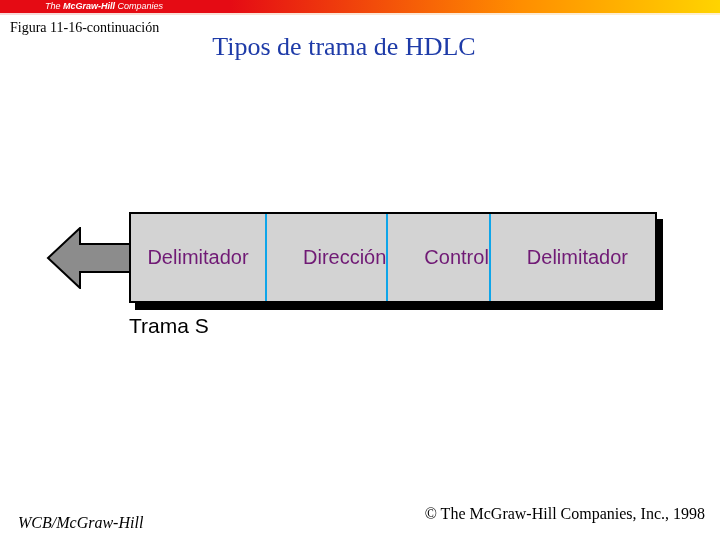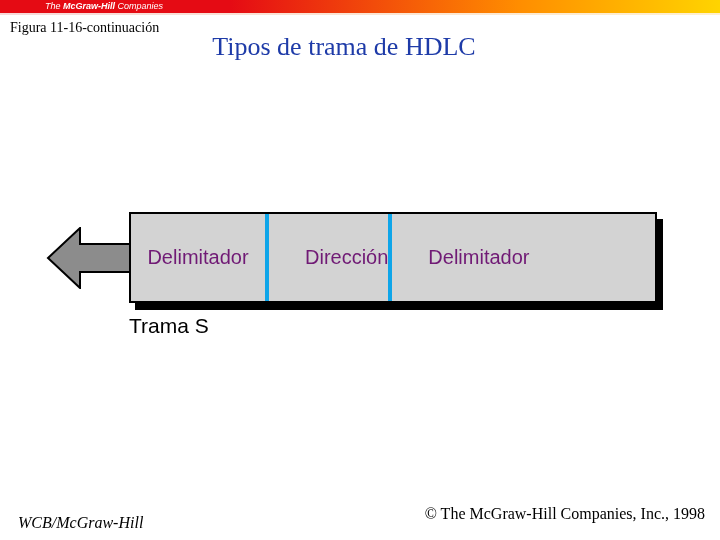--- a/index.html
+++ b/index.html
@@ -69,21 +69,21 @@
     box-shadow: 6px 7px 0 0 #000000;
     display: flex;
   }
   .cell {
     box-sizing: border-box;
     display: flex; align-items: center; justify-content: center;
     font-family: "Liberation Sans", sans-serif;
     font-size: 20px; color: #701a75;
     white-space: nowrap;
   }
-  .cell + .cell { border-left: 4px solid #0ea5e9; padding-left: 36px; }
+  .cell + .cell { border-left: 2px solid #0ea5e9; padding-left: 36px; }
   .cell-0 { flex: 0 0 134px; }
   .cell-1 { flex: 0 0 100px; }
   .cell-2 { flex: 0 0 92px; }
   .cell-3 { flex: 0 0 65px; }
   .cell-4 { flex: 0 0 133px; }
 
   .frame-caption {
     position: absolute; left: 129px; top: 314px;
     width: 528px;
     text-align: left;
@@ -118,20 +118,21 @@
 
   <h1 class="slide-title">Tipos de trama de HDLC</h1>
 
   <svg class="arrow-svg" viewBox="0 0 85 62" xmlns="http://www.w3.org/2000/svg">
     <polygon points="2,31 34,1 34,17 84,17 84,45 34,45 34,61" style="fill:var(--arrow-gray,#8c8c8c);stroke:#000000;stroke-width:2;stroke-linejoin:miter"></polygon>
   </svg>
 
   <div class="frame">
     <div class="cell cell-0">Delimitador</div>
     <div class="cell cell-1">Dirección</div>
+    <div class="cell cell-2">Control</div>
     <div class="cell cell-4">Delimitador</div>
   </div>
 
   <div class="frame-caption">Trama S</div>
 
   <div class="footer-left">WCB/McGraw-Hill</div>
 
   <div class="footer-right">© The McGraw-Hill Companies, Inc., 1998</div>
 
 </div>

